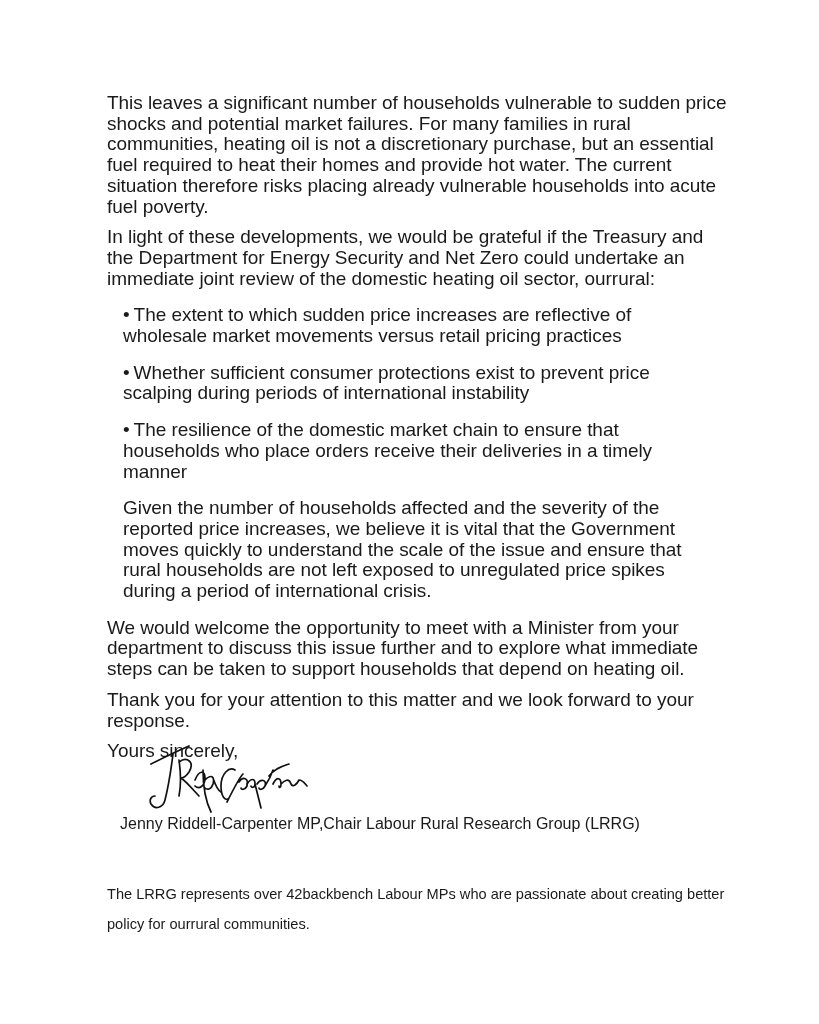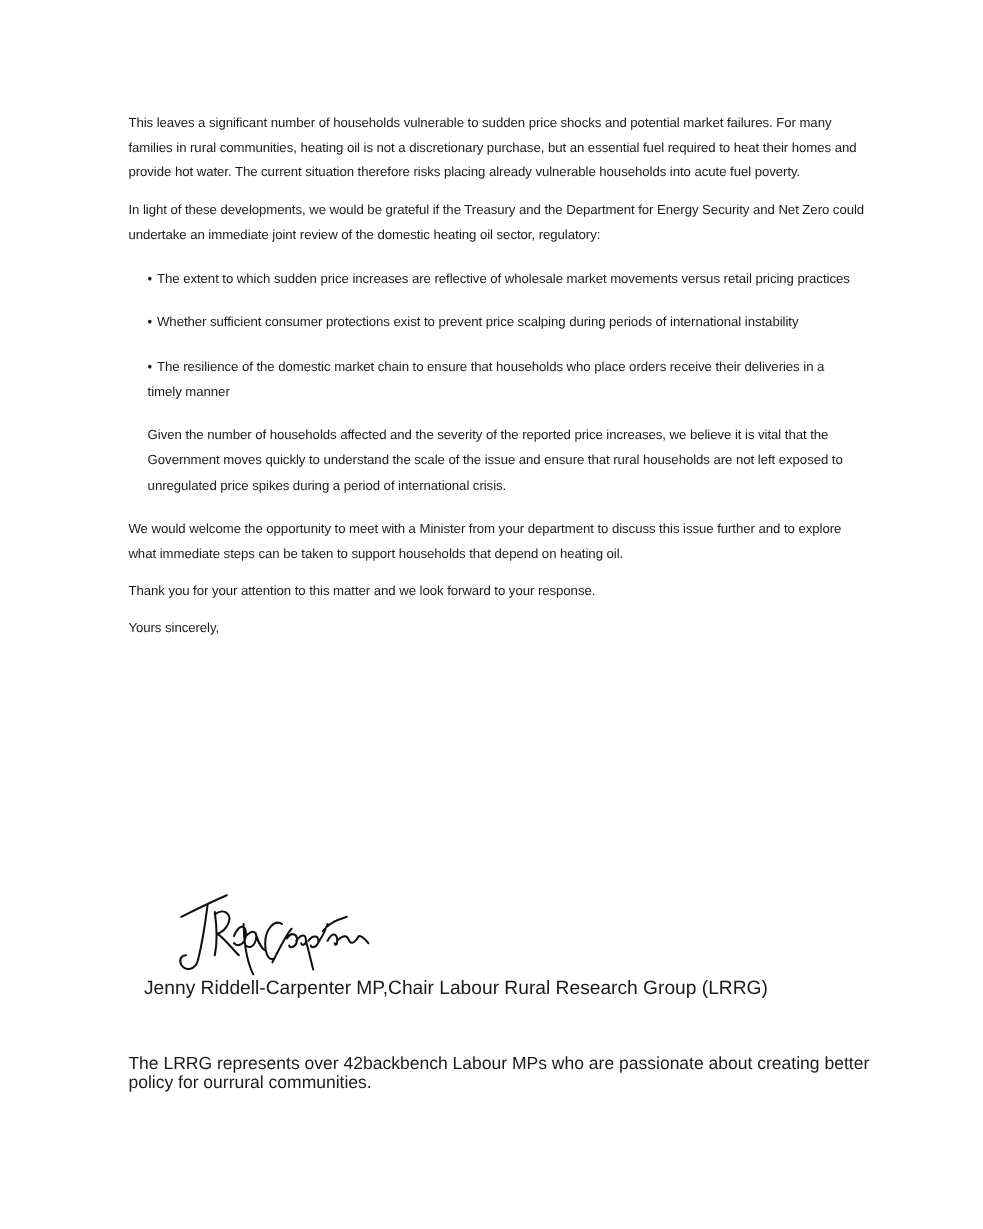--- a/index.html
+++ b/index.html
@@ -13,21 +13,21 @@
       position: relative;
       overflow: hidden;
       font-family: "Liberation Sans", sans-serif;
       color: #1a1a1a;
     }
     .page {
       position: absolute;
       left: 107px;
       top: 93px;
       width: 620px;
-      font-size: 11px;
+      font-size: 19px;
       line-height: 20.7px;
       letter-spacing: -0.05px;
     }
     .para { margin: 0 0 10px 0; }
     .para.tight { margin: 16px; }
     .bullets { margin: 0; padding: 0; list-style: none; }
     .bullets li { margin: 16px; padding: 0; }
     .bullet-mark { margin-right: 4px; }
     .signature {
       position: absolute;
@@ -44,30 +44,30 @@
       font-size: 16px;
       line-height: 20.7px;
       margin-left: 13px;
     }
     .about {
       position: absolute;
       left: 107px;
       top: 879px;
       width: 620px;
       font-size: 14.6px;
-      line-height: 16px;
+      line-height: 30px;
     }
     .sig-path { fill: none; stroke: #111; stroke-width: 1.7; stroke-linecap: round; stroke-linejoin: round; }
   </style>
 </head>
 <body>
 
 <div class="page">
   <p class="para">This leaves a significant number of households vulnerable to sudden price shocks and potential market failures. For many families in rural communities, heating oil is not a discretionary purchase, but an essential fuel required to heat their homes and provide hot water. The current situation therefore risks placing already vulnerable households into acute fuel poverty.</p>
-  <p class="para">In light of these developments, we would be grateful if the Treasury and the Department for Energy Security and Net Zero could undertake an immediate joint review of the domestic heating oil sector, regulatory:</p>
+  <p class="para">In light of these developments, we would be grateful if the Treasury and the Department for Energy Security and Net Zero could undertake an immediate joint review of the domestic heating oil sector, ourrural:</p>
 
   <ul class="bullets">
     <li>
       <span class="bullet-mark">•</span><span>The extent to which sudden price increases are reflective of wholesale market movements versus retail pricing practices</span>
     </li>
     <li>
       <span class="bullet-mark">•</span><span>Whether sufficient consumer protections exist to prevent price scalping during periods of international instability</span>
     </li>
     <li>
       <span class="bullet-mark">•</span><span>The resilience of the domestic market chain to ensure that households who place orders receive their deliveries in a timely manner</span>

